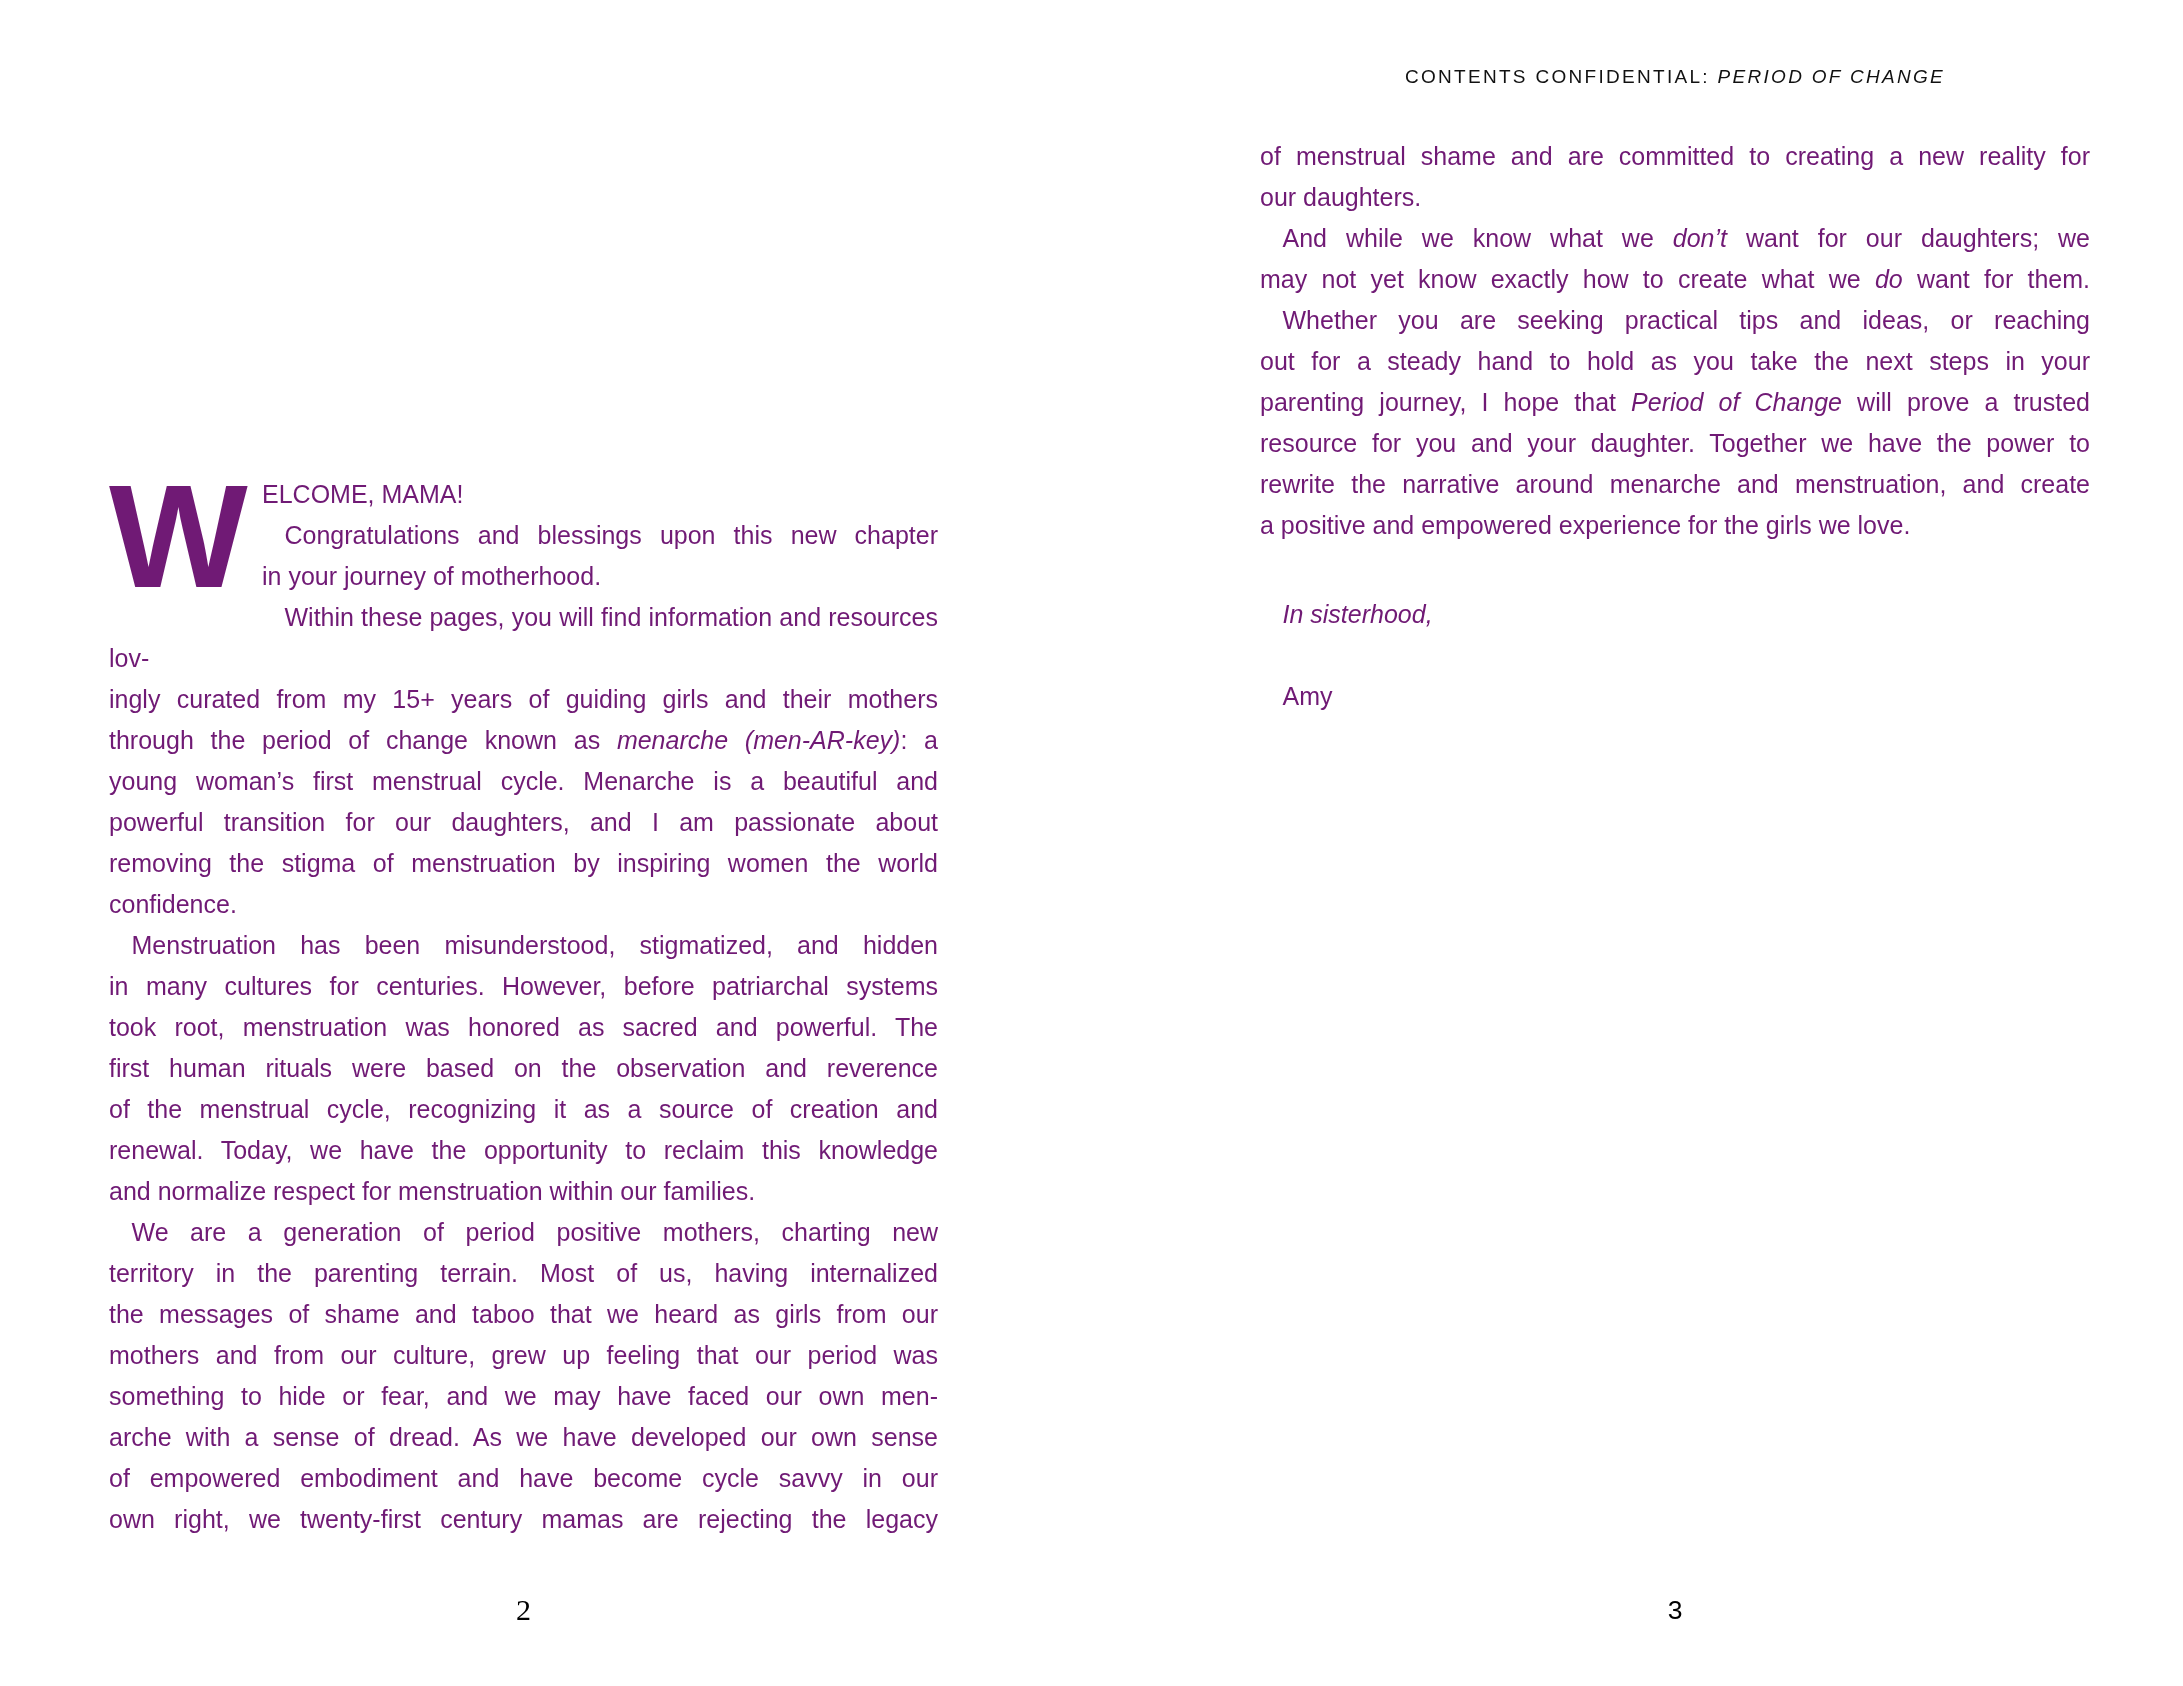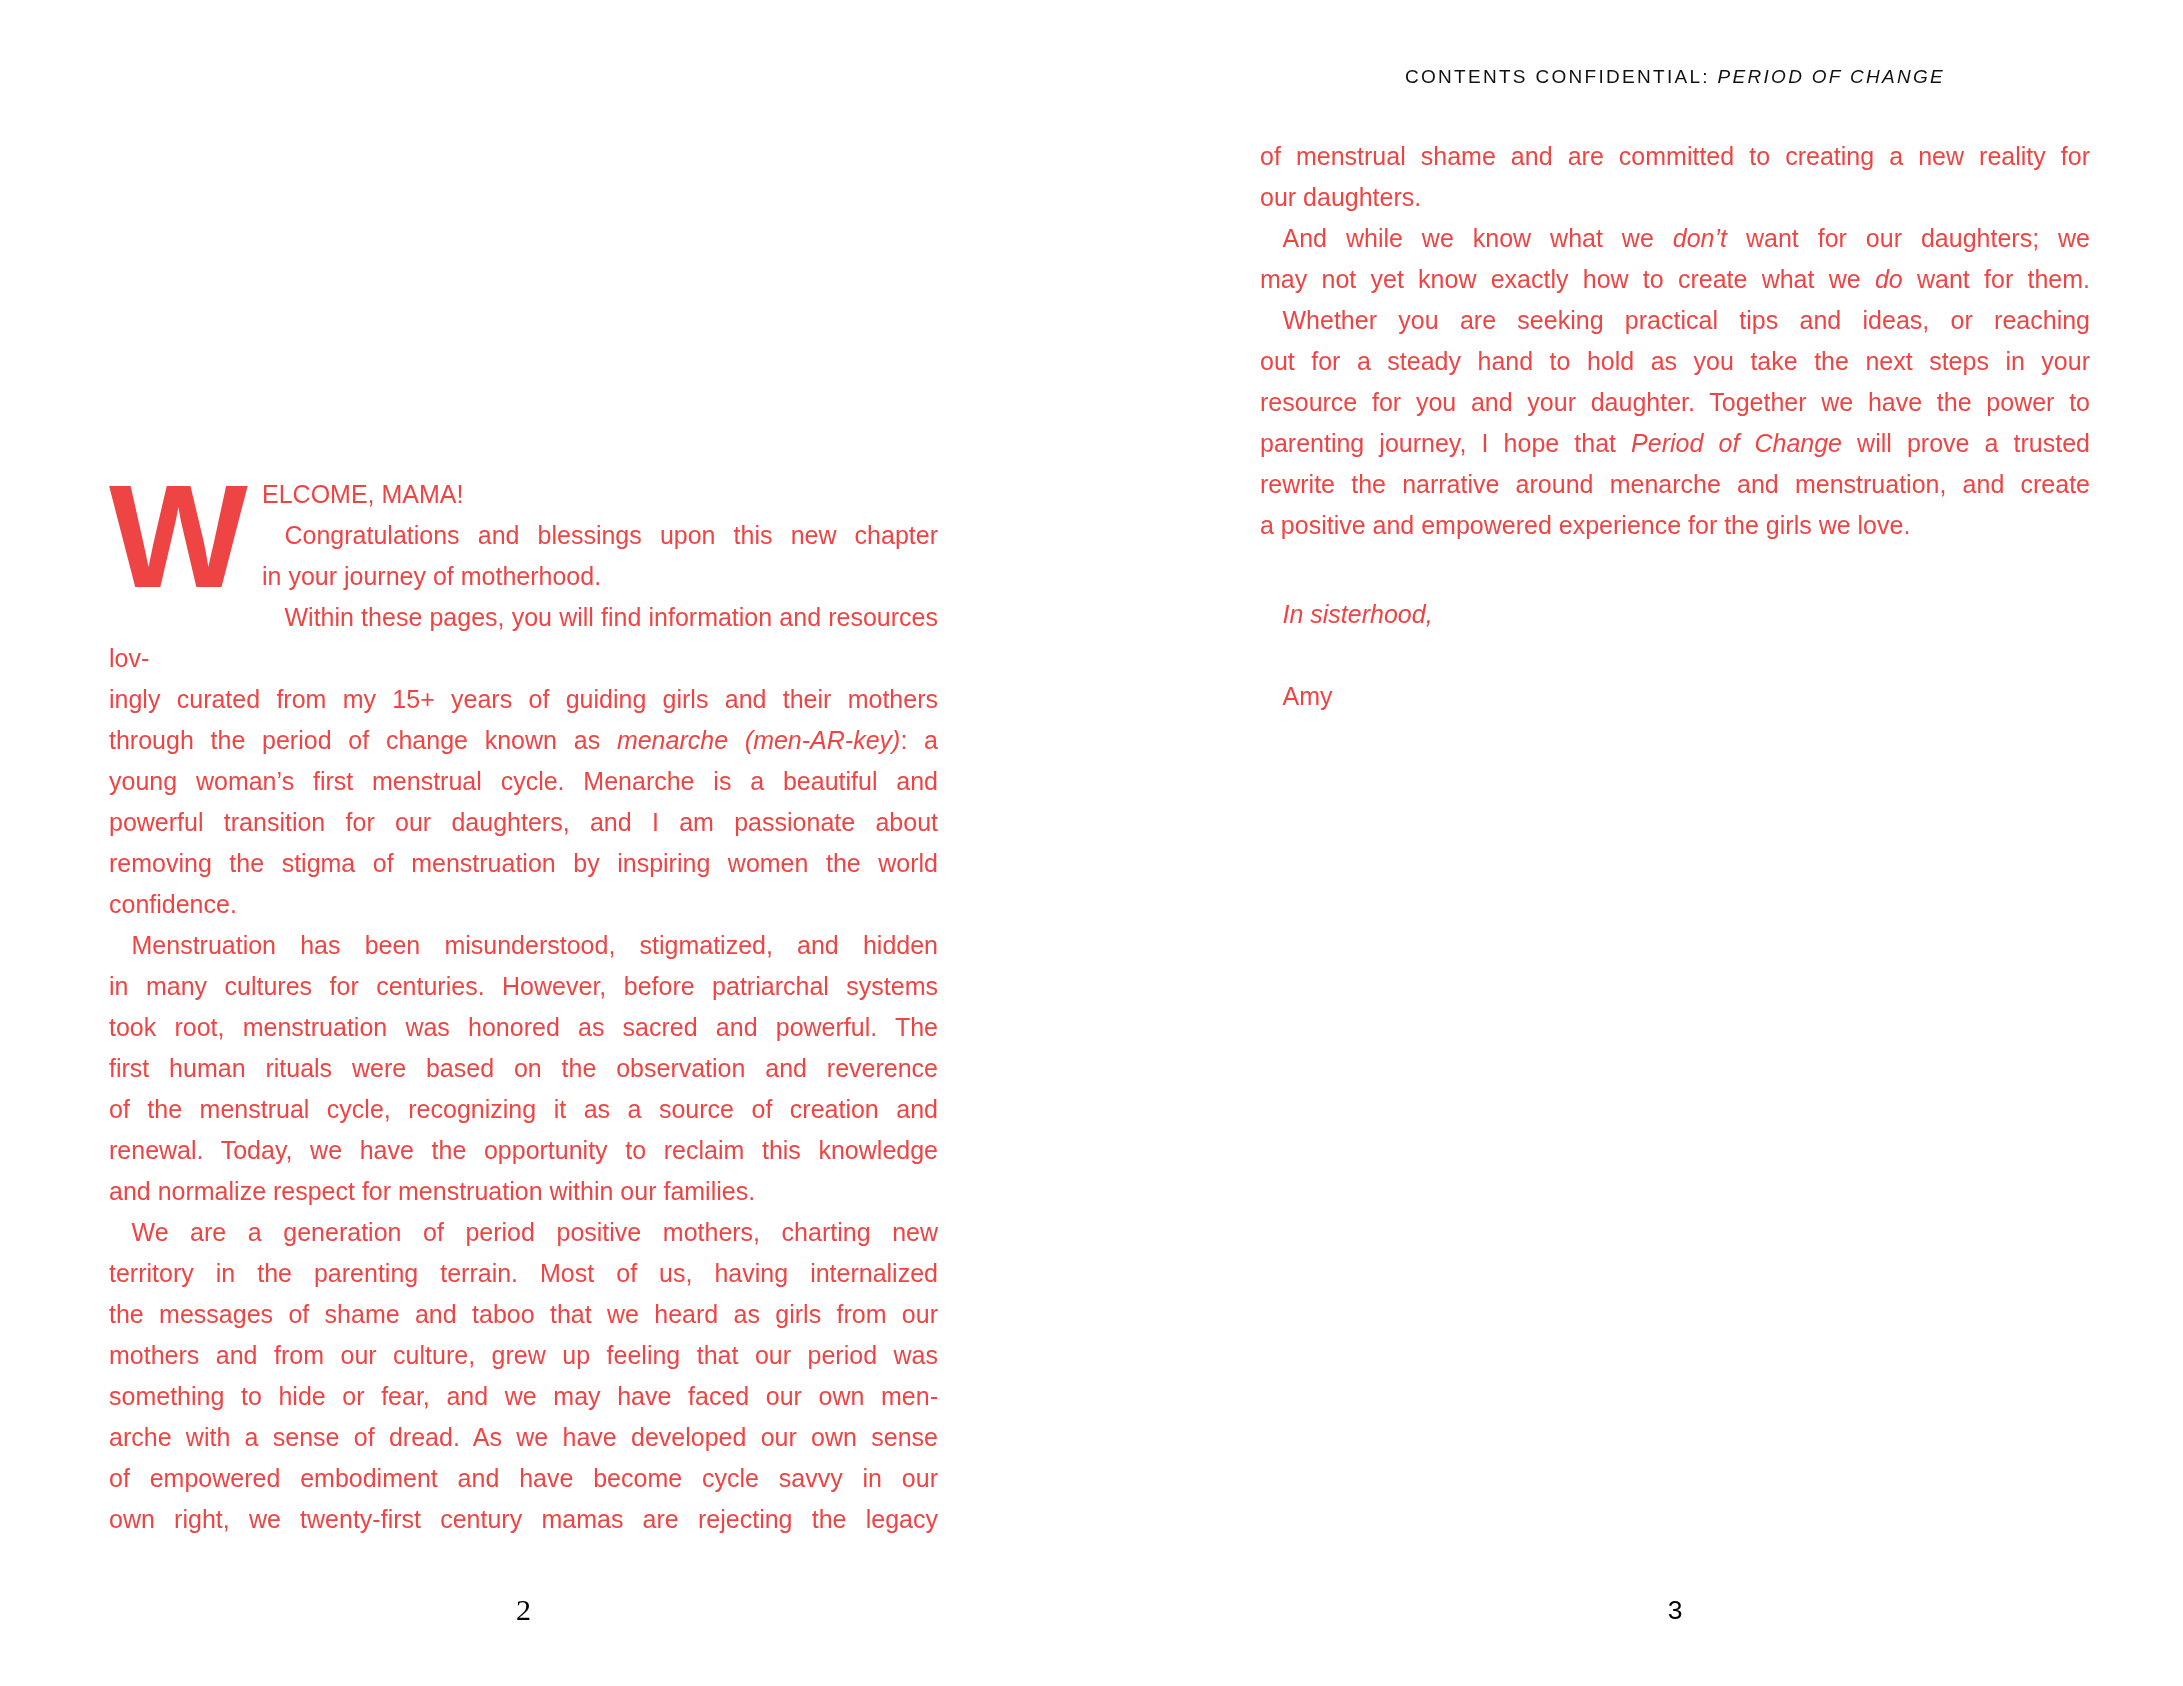--- a/index.html
+++ b/index.html
@@ -23,21 +23,21 @@
     color:#111;
     white-space:nowrap;
   }
   .running-header em{font-style:italic;}
 
   
   .column{
     position:absolute;
     font-size:25px;
     line-height:41px;
-    color:#ef4444;
+    color:#701a75;
   }
   .column-left{left:109px;top:474px;width:829px;}
   .column-right{left:1260px;top:136px;width:830px;}
 
   .line{
     text-align:justify;
     text-align-last:justify;
   }
   .line.endline{
     text-align:right;
@@ -115,22 +115,22 @@
   </div>
 
   <div class="column column-right">
     <div>
         <div class="line">of menstrual shame and are committed to creating a new reality for</div>
         <div class="line endline">our daughters.</div>
         <div class="line indent">And while we know what we <em>don’t</em> want for our daughters; we</div>
         <div class="line">may not yet know exactly how to create what we <em>do</em> want for them.</div>
         <div class="line indent">Whether you are seeking practical tips and ideas, or reaching</div>
         <div class="line">out for a steady hand to hold as you take the next steps in your</div>
+        <div class="line">parenting journey, I hope that <em>Period of Change</em> will prove a trusted</div>
         <div class="line">resource for you and your daughter. Together we have the power to</div>
-        <div class="line">parenting journey, I hope that <em>Period of Change</em> will prove a trusted</div>
         <div class="line">rewrite the narrative around menarche and menstruation, and create</div>
         <div class="line endline">a positive and empowered experience for the girls we love.</div>
         <div class="line indent endline" style="margin-top: 48px; font-style: italic;">In sisterhood,</div>
         <div class="line indent endline" style="margin-top: 41px;">Amy</div>
       </div>
   </div>
 
   <div class="folio folio-left">2</div>
 
   <div class="folio folio-right">3</div>

